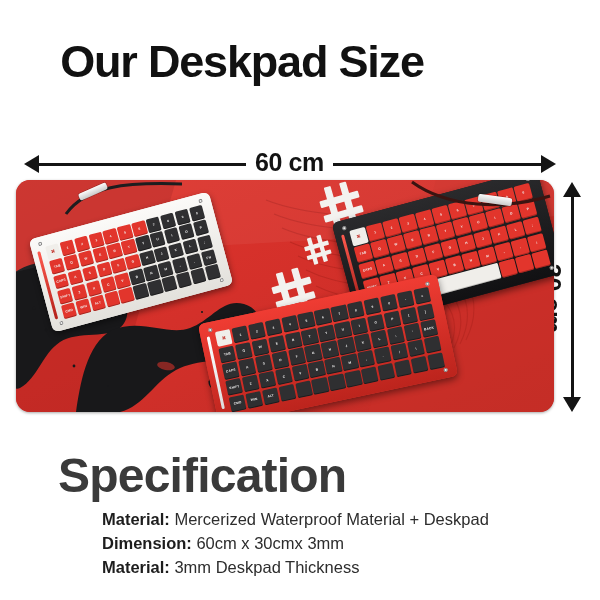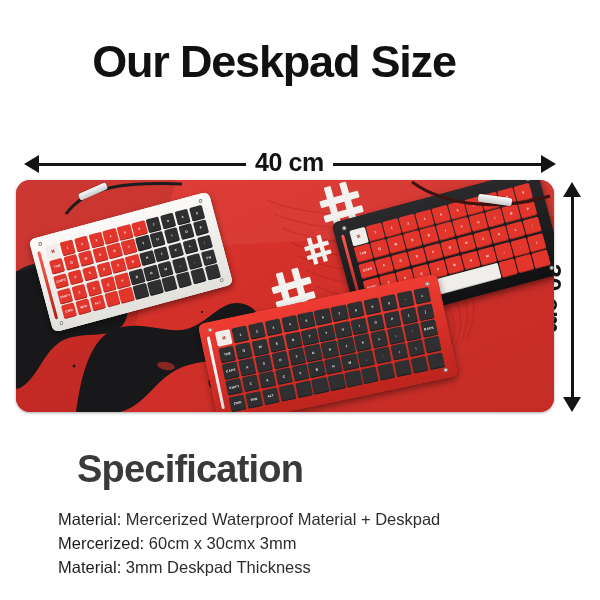--- a/index.html
+++ b/index.html
@@ -9,21 +9,21 @@
     font-family: "Liberation Sans", sans-serif;
     overflow: hidden;
   }
   .page { position: relative; width: 600px; height: 600px; background: #fff; }
 
   
   .title {
     position: absolute; left: 0; top: 38px; width: 484px;
     text-align: center;
     font-size: 45px; font-weight: 700; letter-spacing: -1.2px;
-    color: #111111; line-height: 1.05; margin-left: 32px;
+    color: #111111; line-height: 1.05;
   }
 
   
   .h-arrow { position: absolute; left: 24px; top: 155px; width: 532px; height: 18px; }
   .h-arrow .bar { position: absolute; left: 12px; top: 8px; width: 508px; height: 3px; background: #141414; }
   .h-arrow .head-l, .h-arrow .head-r {
     position: absolute; top: 0; width: 0; height: 0;
     border-top: 9px solid transparent; border-bottom: 9px solid transparent;
   }
   .h-arrow .head-l { left: 0; border-right: 15px solid #141414; }
@@ -81,39 +81,39 @@
            background: #efefef; box-shadow: inset 0 0 0 1px rgba(0,0,0,.45); }
   .sidelight { position: absolute; border-radius: 2px; background: linear-gradient(#ffffff,#e9e9e9); }
 
   .cable { position: absolute; }
   .cable .plug { position: absolute; border-radius: 2px;
                  background: linear-gradient(#fbfbfb,#c9c9c9); box-shadow: 0 0 0 .6px rgba(0,0,0,.3); }
 
   
   .spec-title {
     position: absolute; left: 58px; top: 448px;
-    font-size: 38px; font-weight: 700; color: #3a3a3a; letter-spacing: -0.8px; margin-left: 19px;
+    font-size: 48px; font-weight: 700; color: #3a3a3a; letter-spacing: -0.8px;
   }
   .spec-list { position: absolute; left: 58px; top: 508px; width: 510px; }
   .spec-row { font-size: 16.5px; color: #2d2d2d; line-height: 1.45; white-space: nowrap; }
-  .spec-row b { font-weight: 400; color: #1d1d1d; }
+  .spec-row b { font-weight: 700; color: #1d1d1d; margin-left: 44px; }
 </style>
 </head>
 <body>
 
 <div class="page">
 
   <div class="title">Our Deskpad Size</div>
 
   <div class="h-arrow">
     <span class="head-l"></span>
     <span class="bar"></span>
     <span class="head-r"></span>
   </div>
-  <div class="h-label">40 cm</div>
+  <div class="h-label">60 cm</div>
 
   <div class="v-arrow">
     <span class="head-t"></span>
     <span class="bar"></span>
     <span class="head-b"></span>
   </div>
   <div class="v-label">30 cm</div>
 
   <div class="pad-wrap">
     <div class="pad">
@@ -423,17 +423,17 @@
         </svg>
         <span class="plug" style="left:70px; top:16px; width:34px; height:8px; transform:rotate(8deg);"></span>
       </div>
 
     </div>
   </div>
 
   <div class="spec-title">Specification</div>
   <div class="spec-list">
       <div class="spec-row"><b>Material:</b><span> Mercerized Waterproof Material + Deskpad</span></div>
-      <div class="spec-row"><b>Mercerized:</b><span> 60cm x 30cmx 3mm</span></div>
+      <div class="spec-row"><b>Dimension:</b><span> 60cm x 30cmx 3mm</span></div>
       <div class="spec-row"><b>Material:</b><span>  3mm Deskpad Thickness</span></div>
     </div>
 
 </div>
 
 </body></html>

